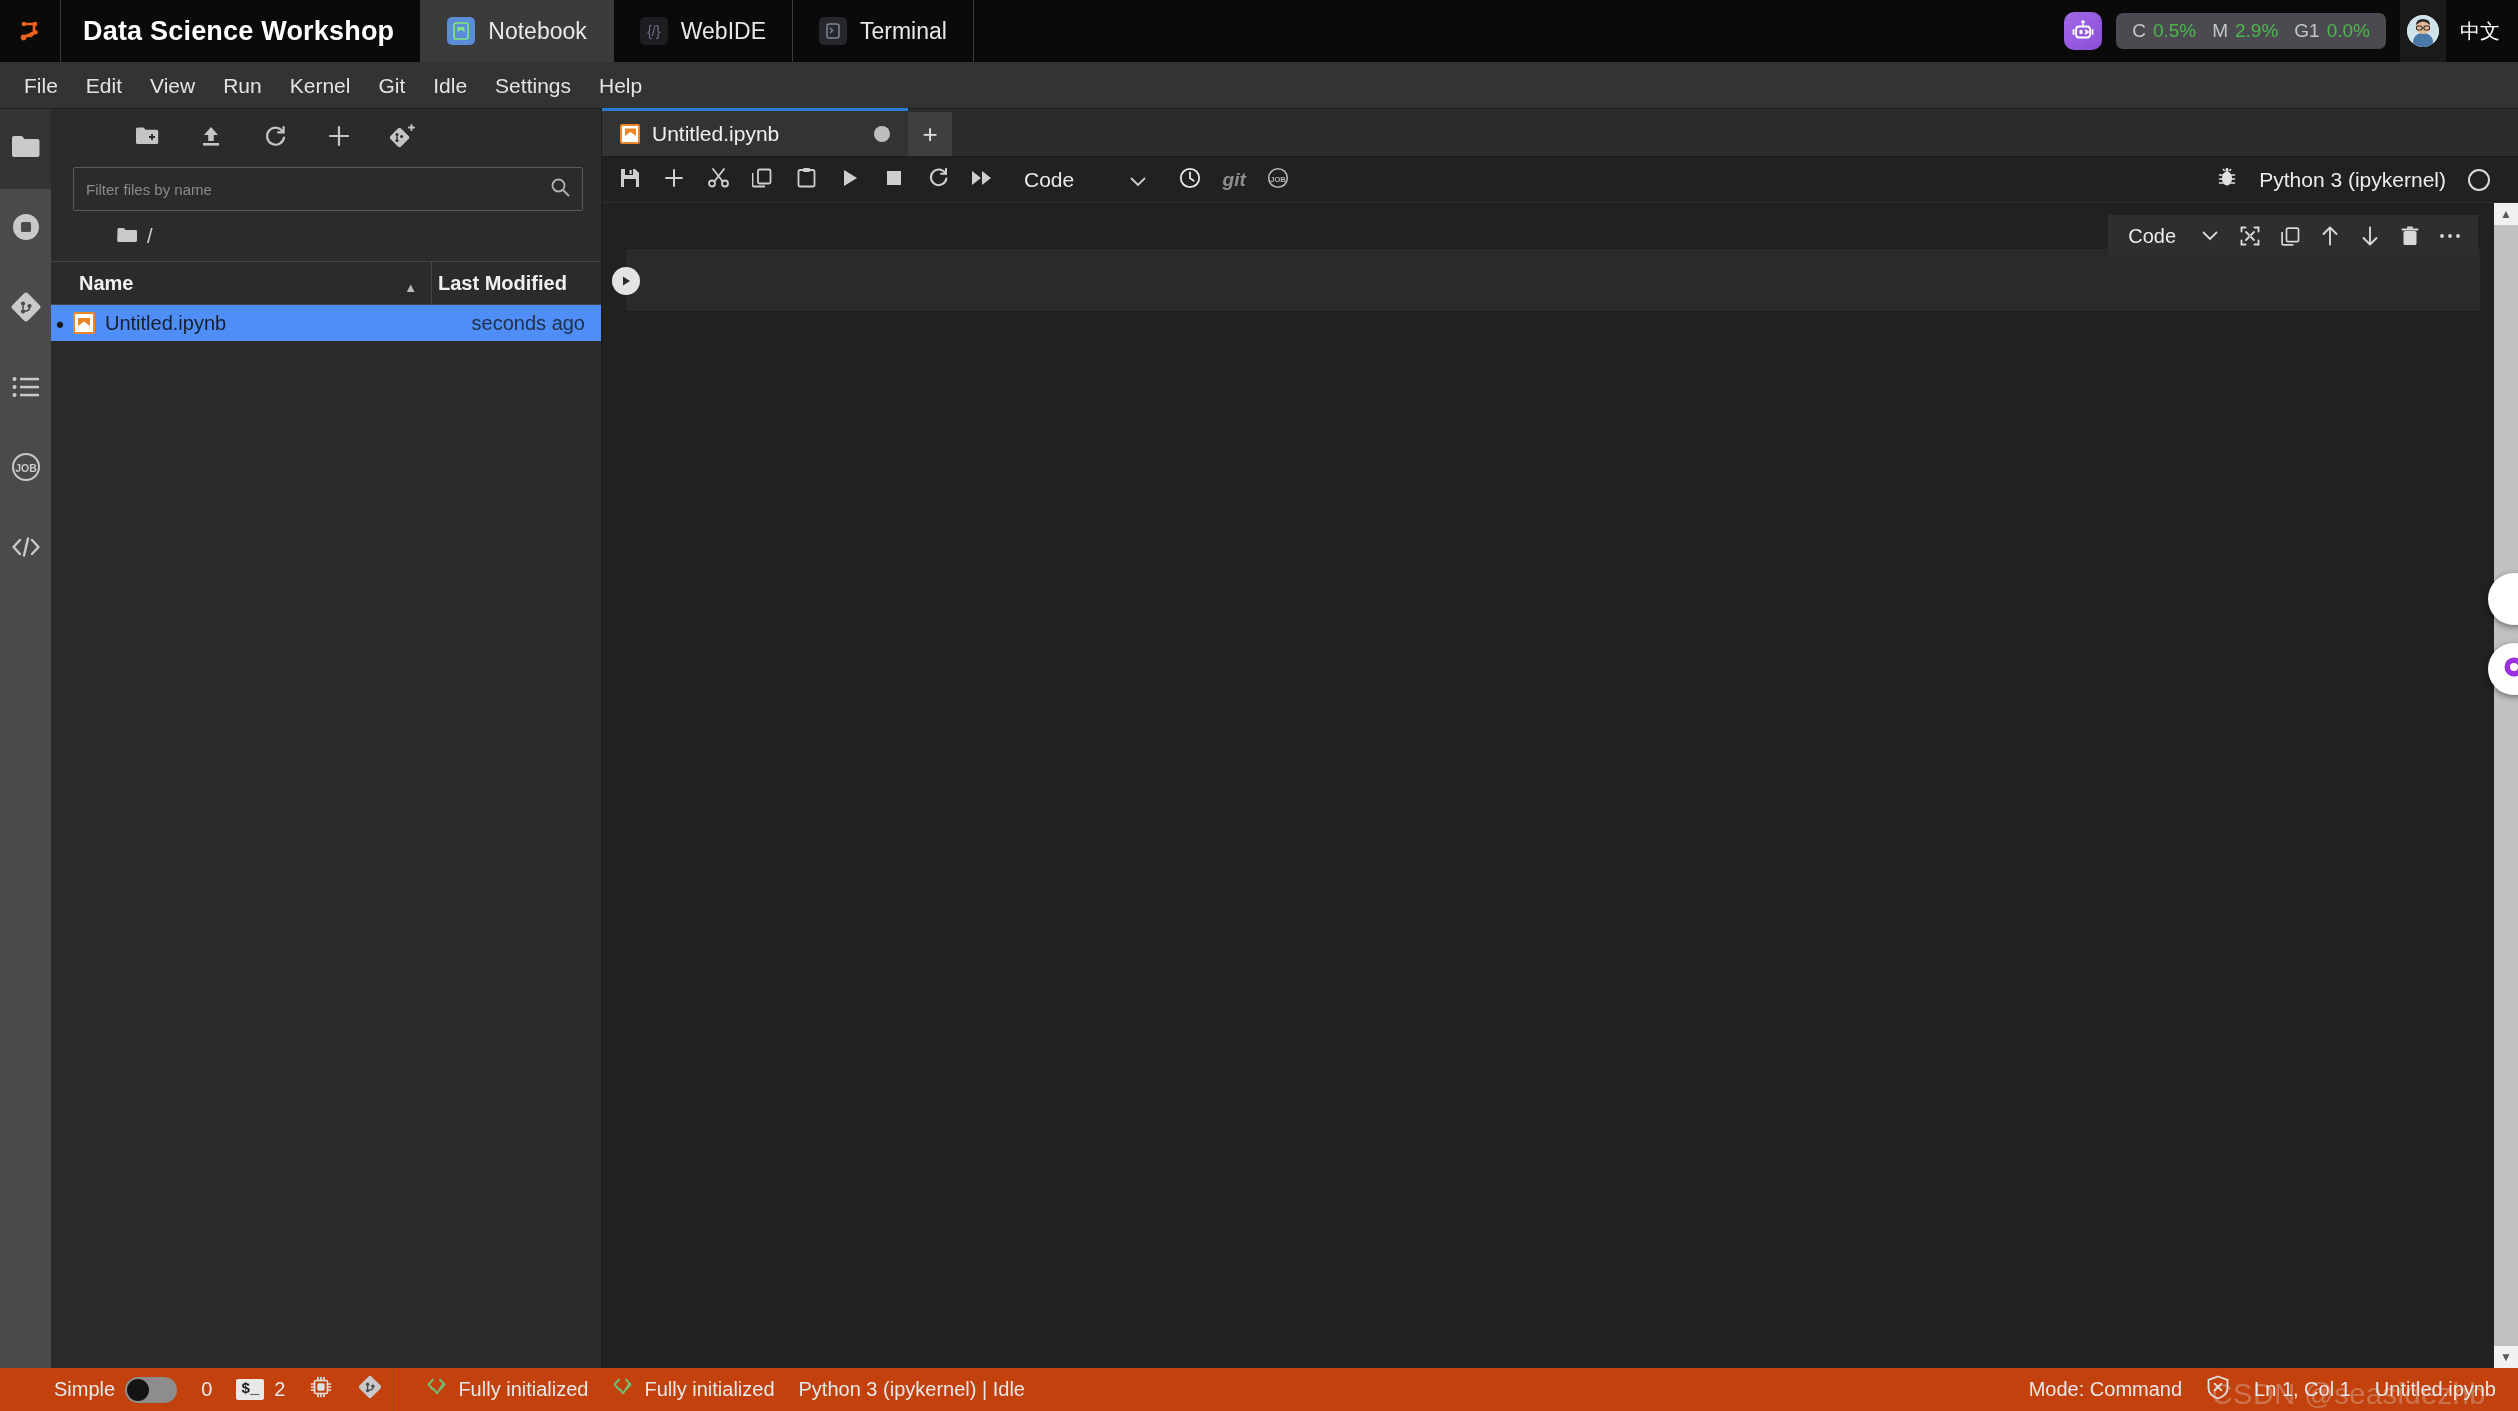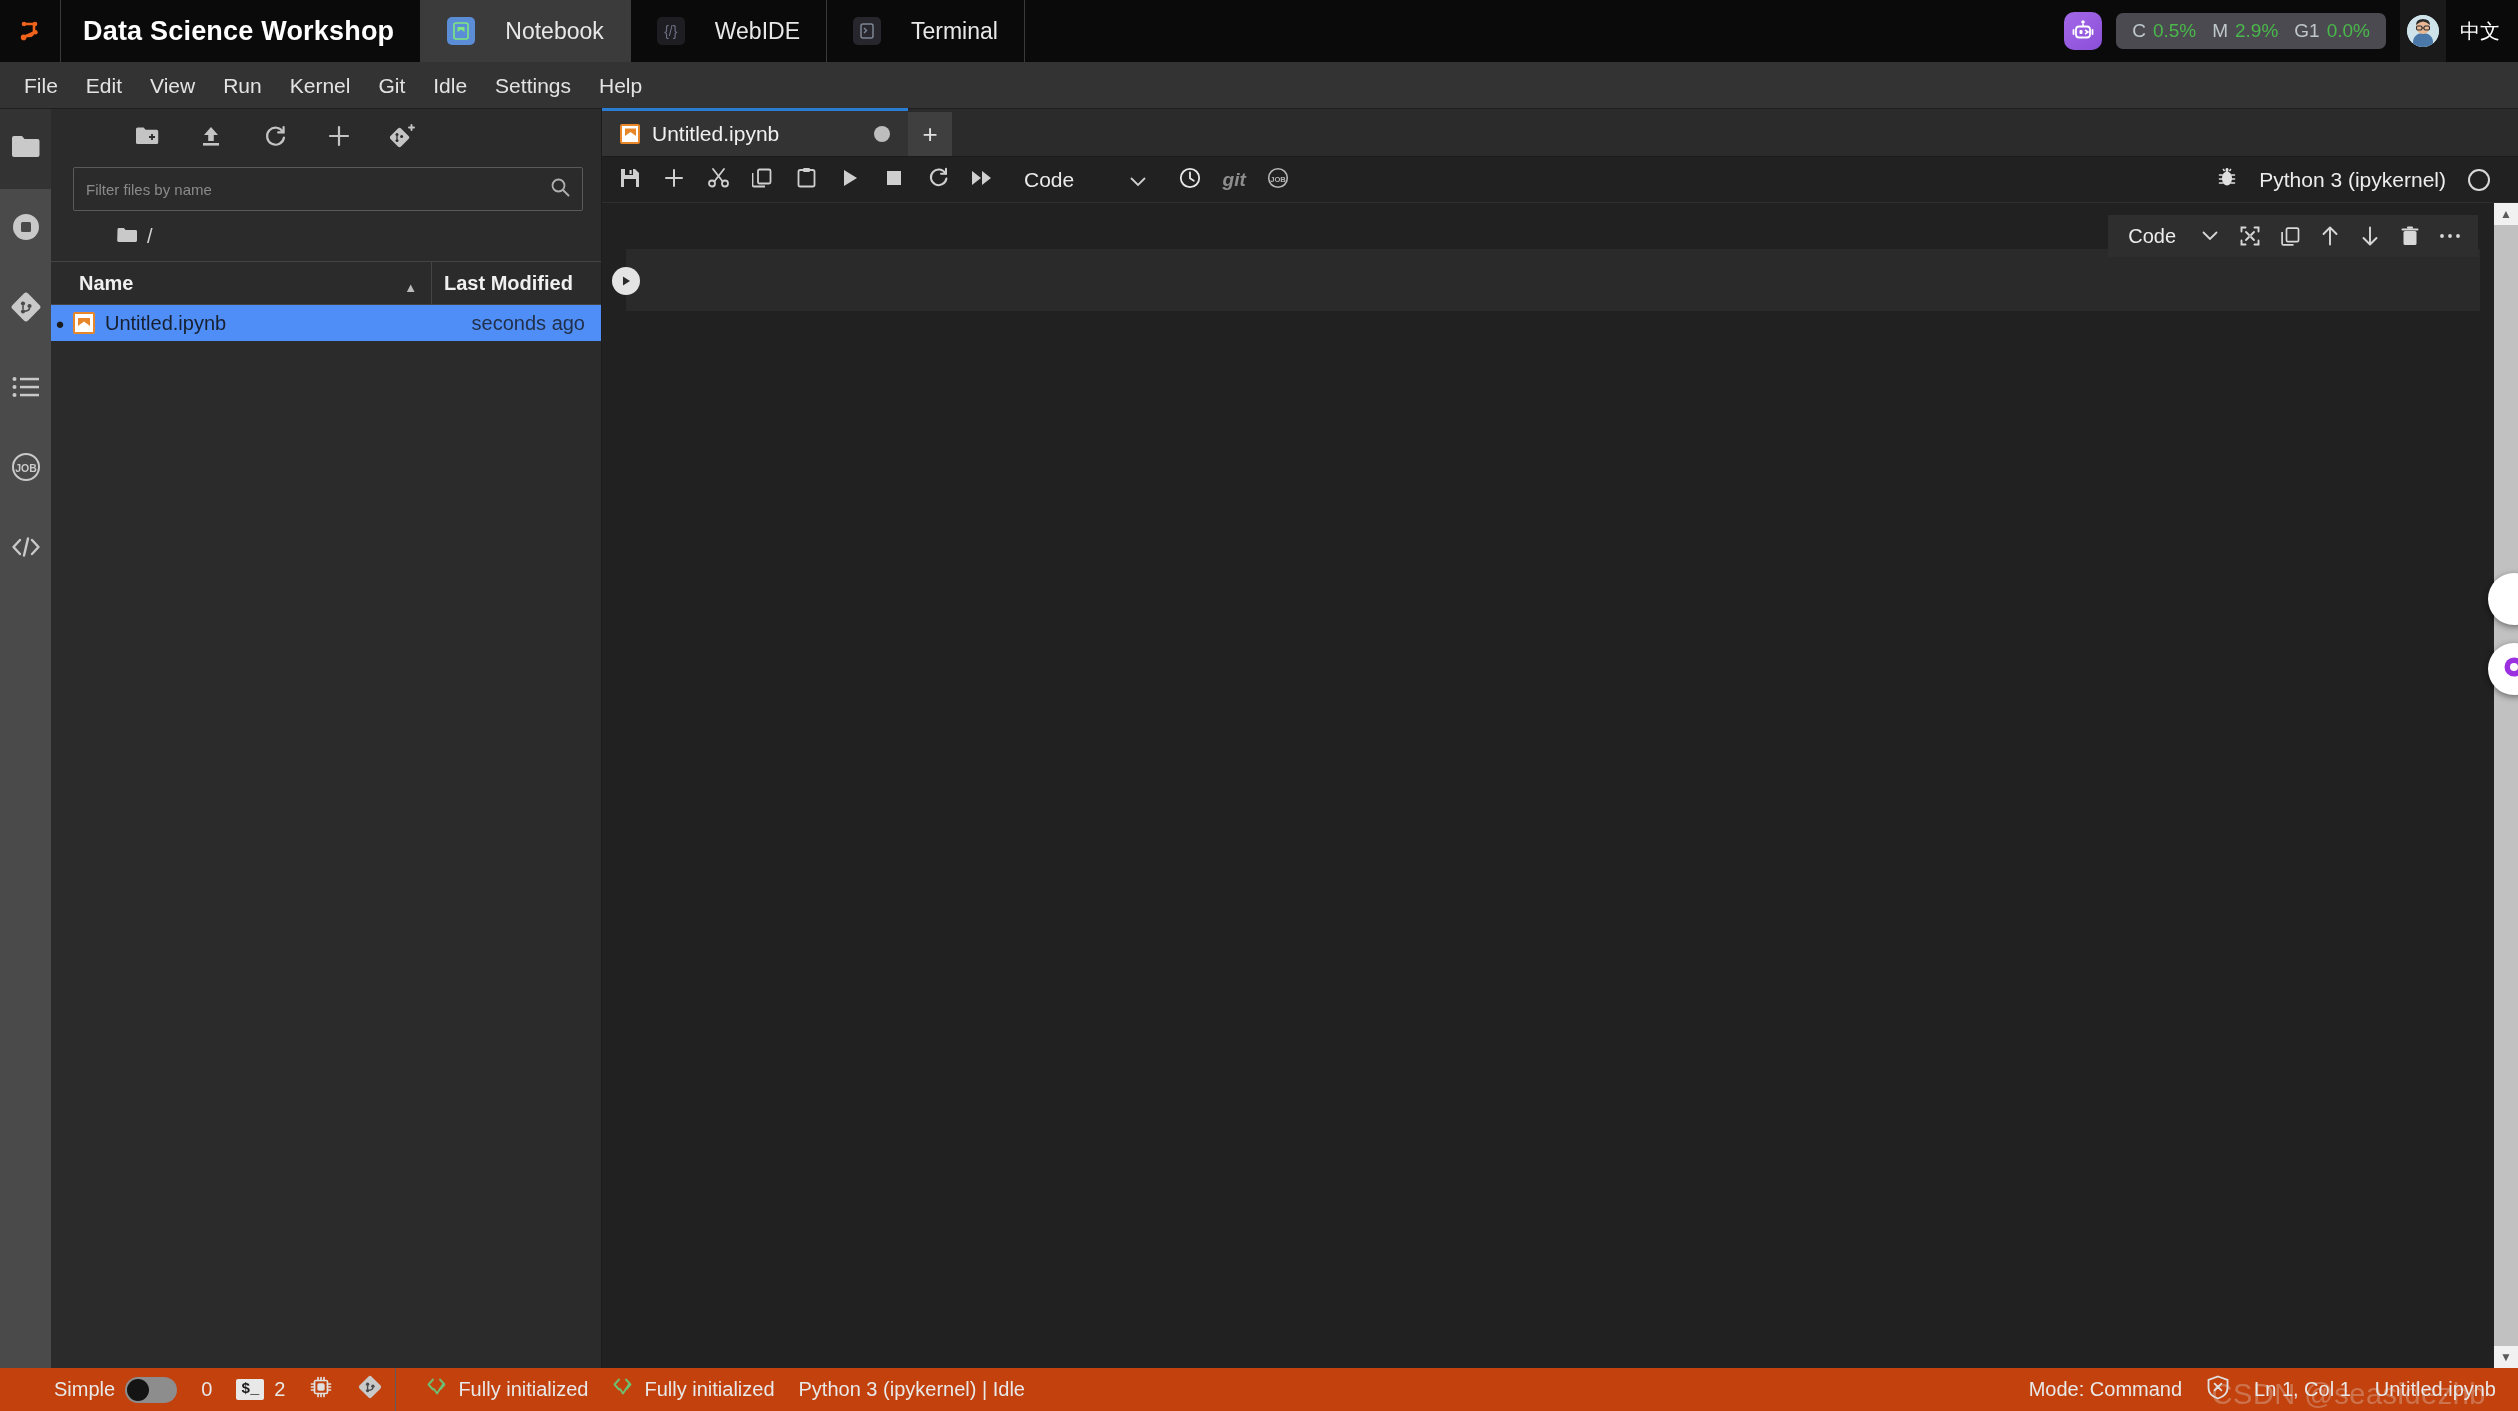--- a/index.html
+++ b/index.html
@@ -23,21 +23,21 @@
     border-right: 1px solid #3a3a3a;
   }
   .brand-title {
     display: flex; align-items: center;
     padding: 0 26px 0 22px;
     font-size: 27px; font-weight: bold; color: #ffffff;
     letter-spacing: 0.2px;
     border-right: 1px solid #3a3a3a;
   }
   .app-tab {
-    display: flex; align-items: center; gap: 30px;
+    display: flex; align-items: center; gap: 13px;
     padding: 0 26px;
     font-size: 23px; color: #e8e8e8;
     border-right: 1px solid #3a3a3a;
     cursor: pointer;
   }
   .app-tab.active { background: #3b3b3b; }
   .tab-ic {
     width: 28px; height: 28px; border-radius: 5px;
     display: flex; align-items: center; justify-content: center;
     font-size: 15px; flex: 0 0 28px;
@@ -127,21 +127,21 @@
     height: 50px; display: flex; align-items: center; gap: 10px;
     padding-left: 66px; color: #d2d2d2; font-size: 20px;
   }
   .fb-head {
     height: 44px; display: flex; align-items: center;
     border-top: 1px solid #444; border-bottom: 1px solid #444;
     color: #f0f0f0; font-size: 20px; font-weight: bold;
   }
   .fb-head .c-name { flex: 1; padding-left: 28px; display: flex; align-items: flex-end; }
   .fb-head .sortarrow { margin-left: auto; margin-right: 14px; color: #bbb; font-size: 13px; }
-  .fb-head .c-mod { width: 170px; padding-left: 12px; border-left: 1px solid #444; height: 100%; display: flex; align-items: center; }
+  .fb-head .c-mod { width: 170px; padding-left: 6px; border-left: 1px solid #444; height: 100%; display: flex; align-items: center; }
   .fb-row {
     height: 36px; display: flex; align-items: center;
     font-size: 20px; cursor: pointer;
   }
   .fb-row.selected { background: #4f8ef7; color: #1a1a1a; }
   .fb-row .dot { width: 18px; text-align: center; font-size: 15px; }
   .fb-row .nb-icon {
     width: 22px; height: 22px; border: 2px solid #e8872a; border-radius: 2px;
     margin: 0 10px 0 4px; display: flex; align-items: center; justify-content: center;
     background: #ffffff; flex: 0 0 22px;

